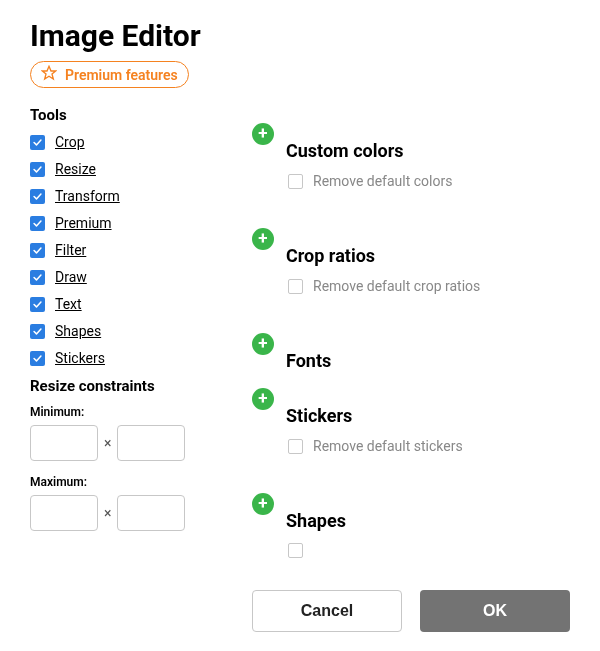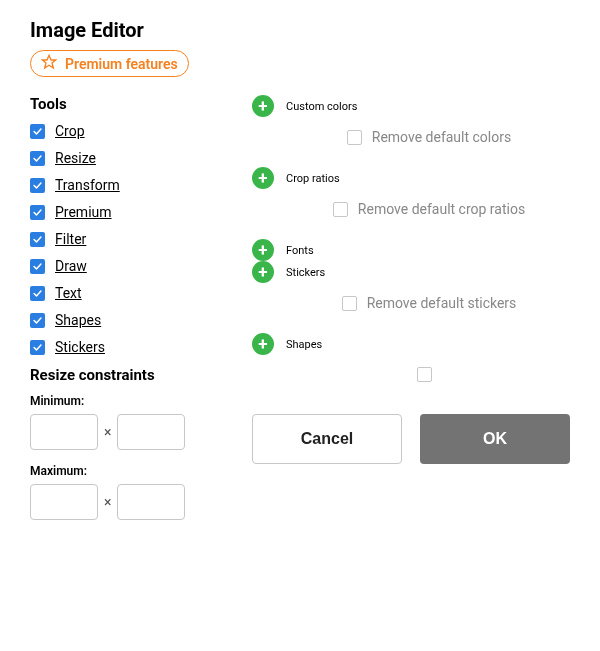--- a/index.html
+++ b/index.html
@@ -5,21 +5,21 @@
     * { box-sizing: border-box; margin: 0; padding: 0; }
     body {
       font-family: -apple-system, BlinkMacSystemFont, "Segoe UI", Roboto, Arial, sans-serif;
       font-size: 14px;
       color: #000;
       background: #fff;
       width: 600px;
       padding: 18px 30px;
     }
     .page-title {
-      font-size: 20px;
+      font-size: 30px;
       font-weight: 700;
       margin-bottom: 8px;
     }
     .premium-badge {
       display: inline-flex;
       align-items: center;
       gap: 8px;
       border: 1px solid #f58220;
       border-radius: 14px;
       padding: 3px 10px;
@@ -99,48 +99,48 @@
       color: #fff;
       display: inline-flex;
       align-items: center;
       justify-content: center;
       font-weight: 700;
       font-size: 17px;
       line-height: 1;
       flex-shrink: 0;
     }
     .right-section-title {
-      font-weight: 400;
-      font-size: 11px;
+      font-weight: 700;
+      font-size: 18px;
+      margin-top: 34px;
     }
     .sub-row {
       margin: 12px 0 22px 36px;
     }
     .sub-checkbox-row {
       display: flex;
       align-items: center;
-      justify-content: center;
     }
     .text-input-wide {
       width: 100%;
       height: 38px;
       border: 1px solid #c7c7c7;
       border-radius: 4px;
       padding: 0 10px;
       font-size: 14px;
     }
     .footer-buttons {
       display: flex;
       justify-content: flex-end;
       gap: 18px;
       margin-top: 32px;
     }
     .btn {
       width: 150px;
-      height: 50px;
+      height: 42px;
       border-radius: 4px;
       font-size: 16px;
       font-weight: 600;
       cursor: pointer;
     }
     .btn-cancel {
       background: #fff;
       border: 1px solid #c7c7c7;
       color: #222;
     }

